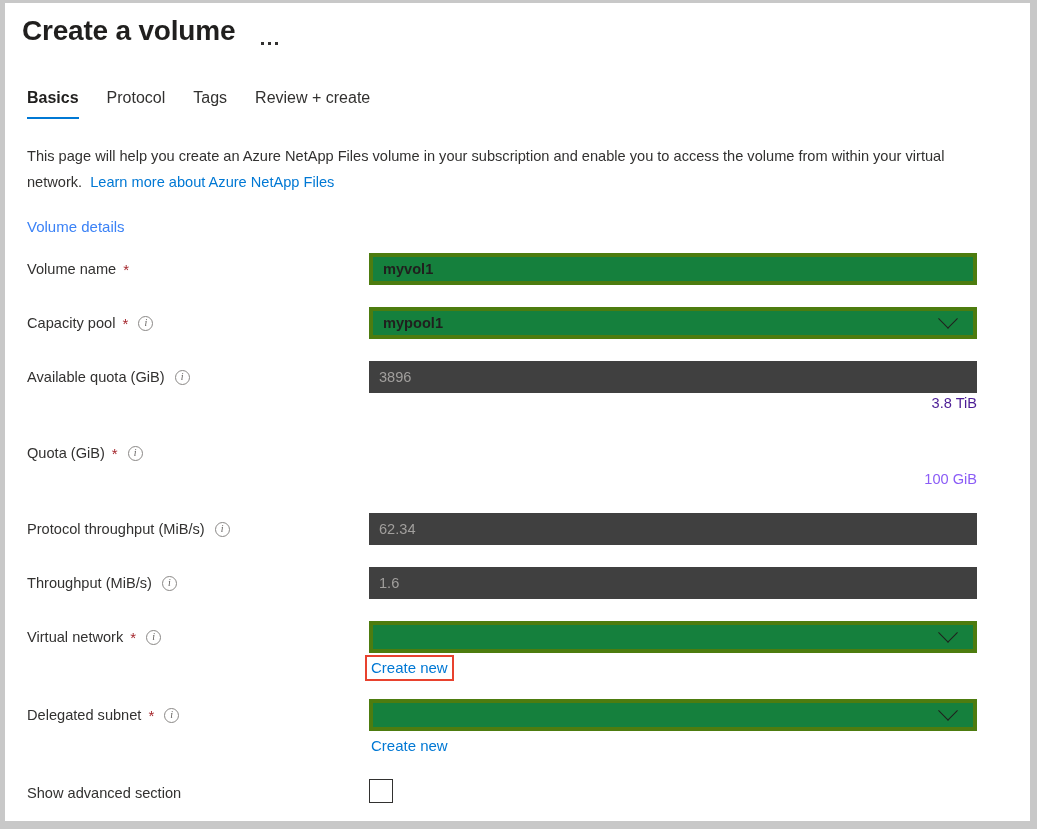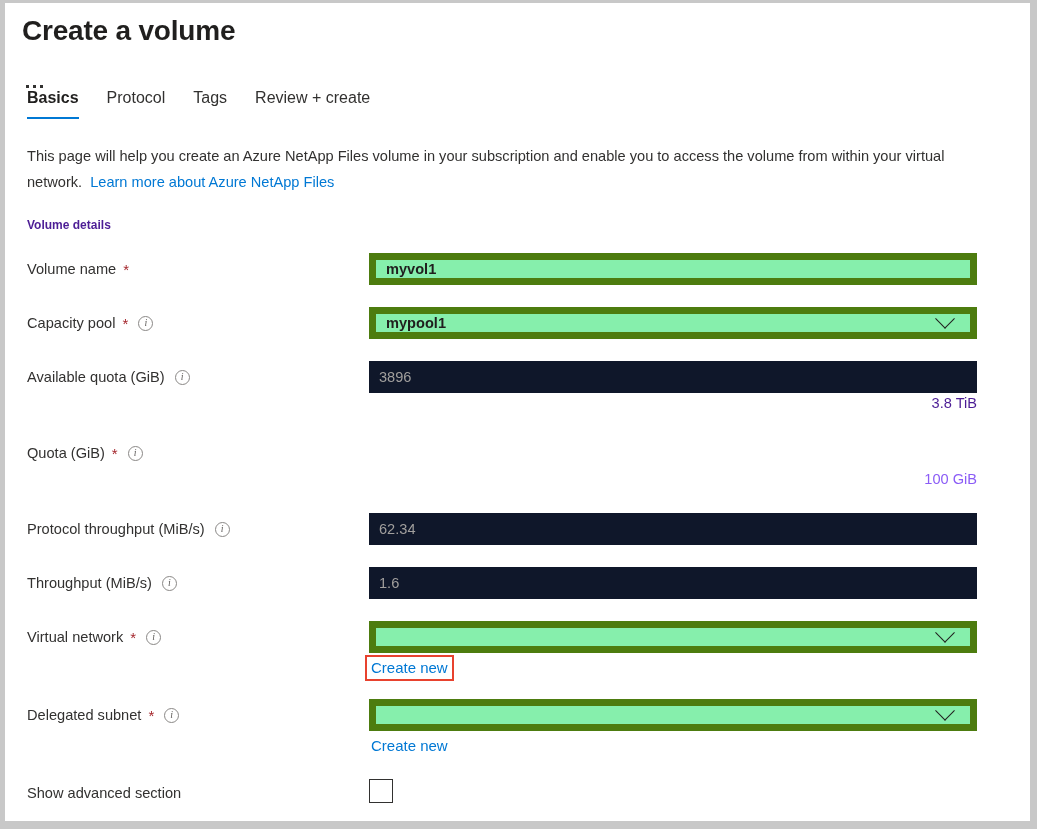--- a/index.html
+++ b/index.html
@@ -34,23 +34,22 @@
     overflow: hidden;
   }
 
   
   .blade-header {
     position: absolute;
     left: 17px;
     top: 8px;
     width: 980px;
     display: flex;
-    align-items: flex-start;
+    align-items: flex-end;
     gap: 22px;
-    flex-direction: column;
   }
   .blade-title {
     font-size: 28px;
     font-weight: 600;
     color: #201f1e;
     letter-spacing: -0.2px;
     line-height: 40px;
     white-space: nowrap;
   }
   .ellipsis-button {
@@ -115,23 +114,23 @@
     text-decoration: none;
     cursor: pointer;
     margin-left: 8px;
   }
 
   
   .section-heading {
     position: absolute;
     left: 22px;
     top: 215px;
-    font-size: 12px;
-    font-weight: 700;
-    color: #4c1d95;
+    font-size: 15px;
+    font-weight: 400;
+    color: #3b82f6;
   }
 
   
   .form {
     position: absolute;
     left: 0;
     top: 250px;
     width: 1025px;
   }
   .field-row {
@@ -178,34 +177,34 @@
     position: absolute;
     left: 364px;
     top: 0;
     width: 608px;
     height: 32px;
     box-sizing: border-box;
   }
   .textbox {
     width: 100%;
     height: 32px;
-    border: 7px solid #4d7c0f;
-    background: #86efac;
+    border: 4px solid #4d7c0f;
+    background: #15803d;
     box-sizing: border-box;
     display: flex;
     align-items: center;
     padding: 0 10px;
     font-size: 14.6px;
     color: #201f1e;
     font-weight: 700;
   }
   .textbox.plain { font-weight: 400; }
   .textbox.disabled {
     border: none;
-    background: #0f172a;
+    background: #404040;
     color: #a19f9d;
     font-weight: 400;
   }
 
   .dropdown {
     justify-content: space-between;
   }
   .chevron {
     display: inline-block;
     width: 13px;

